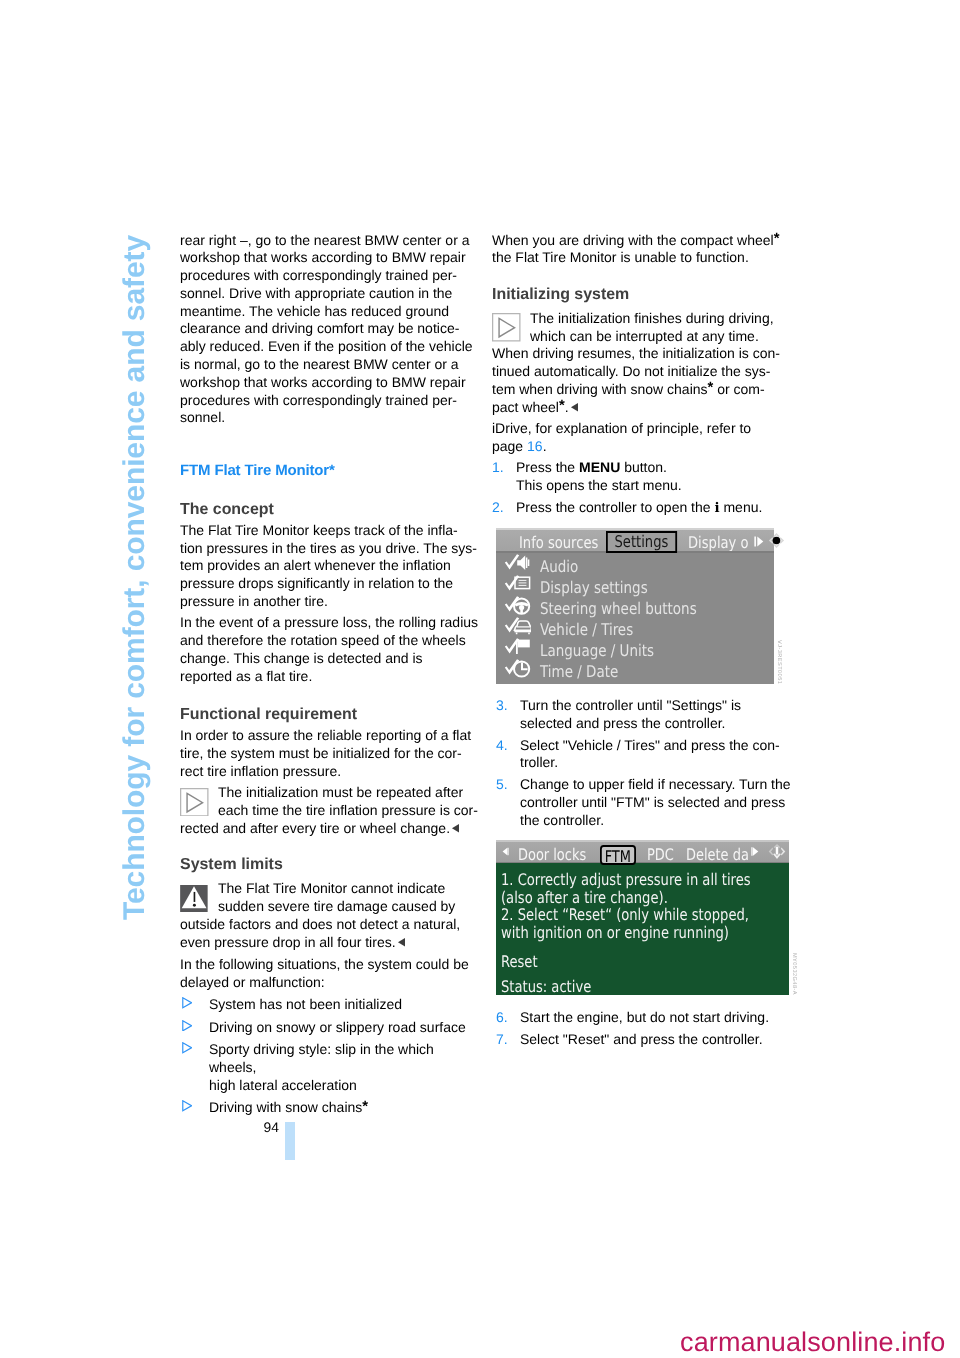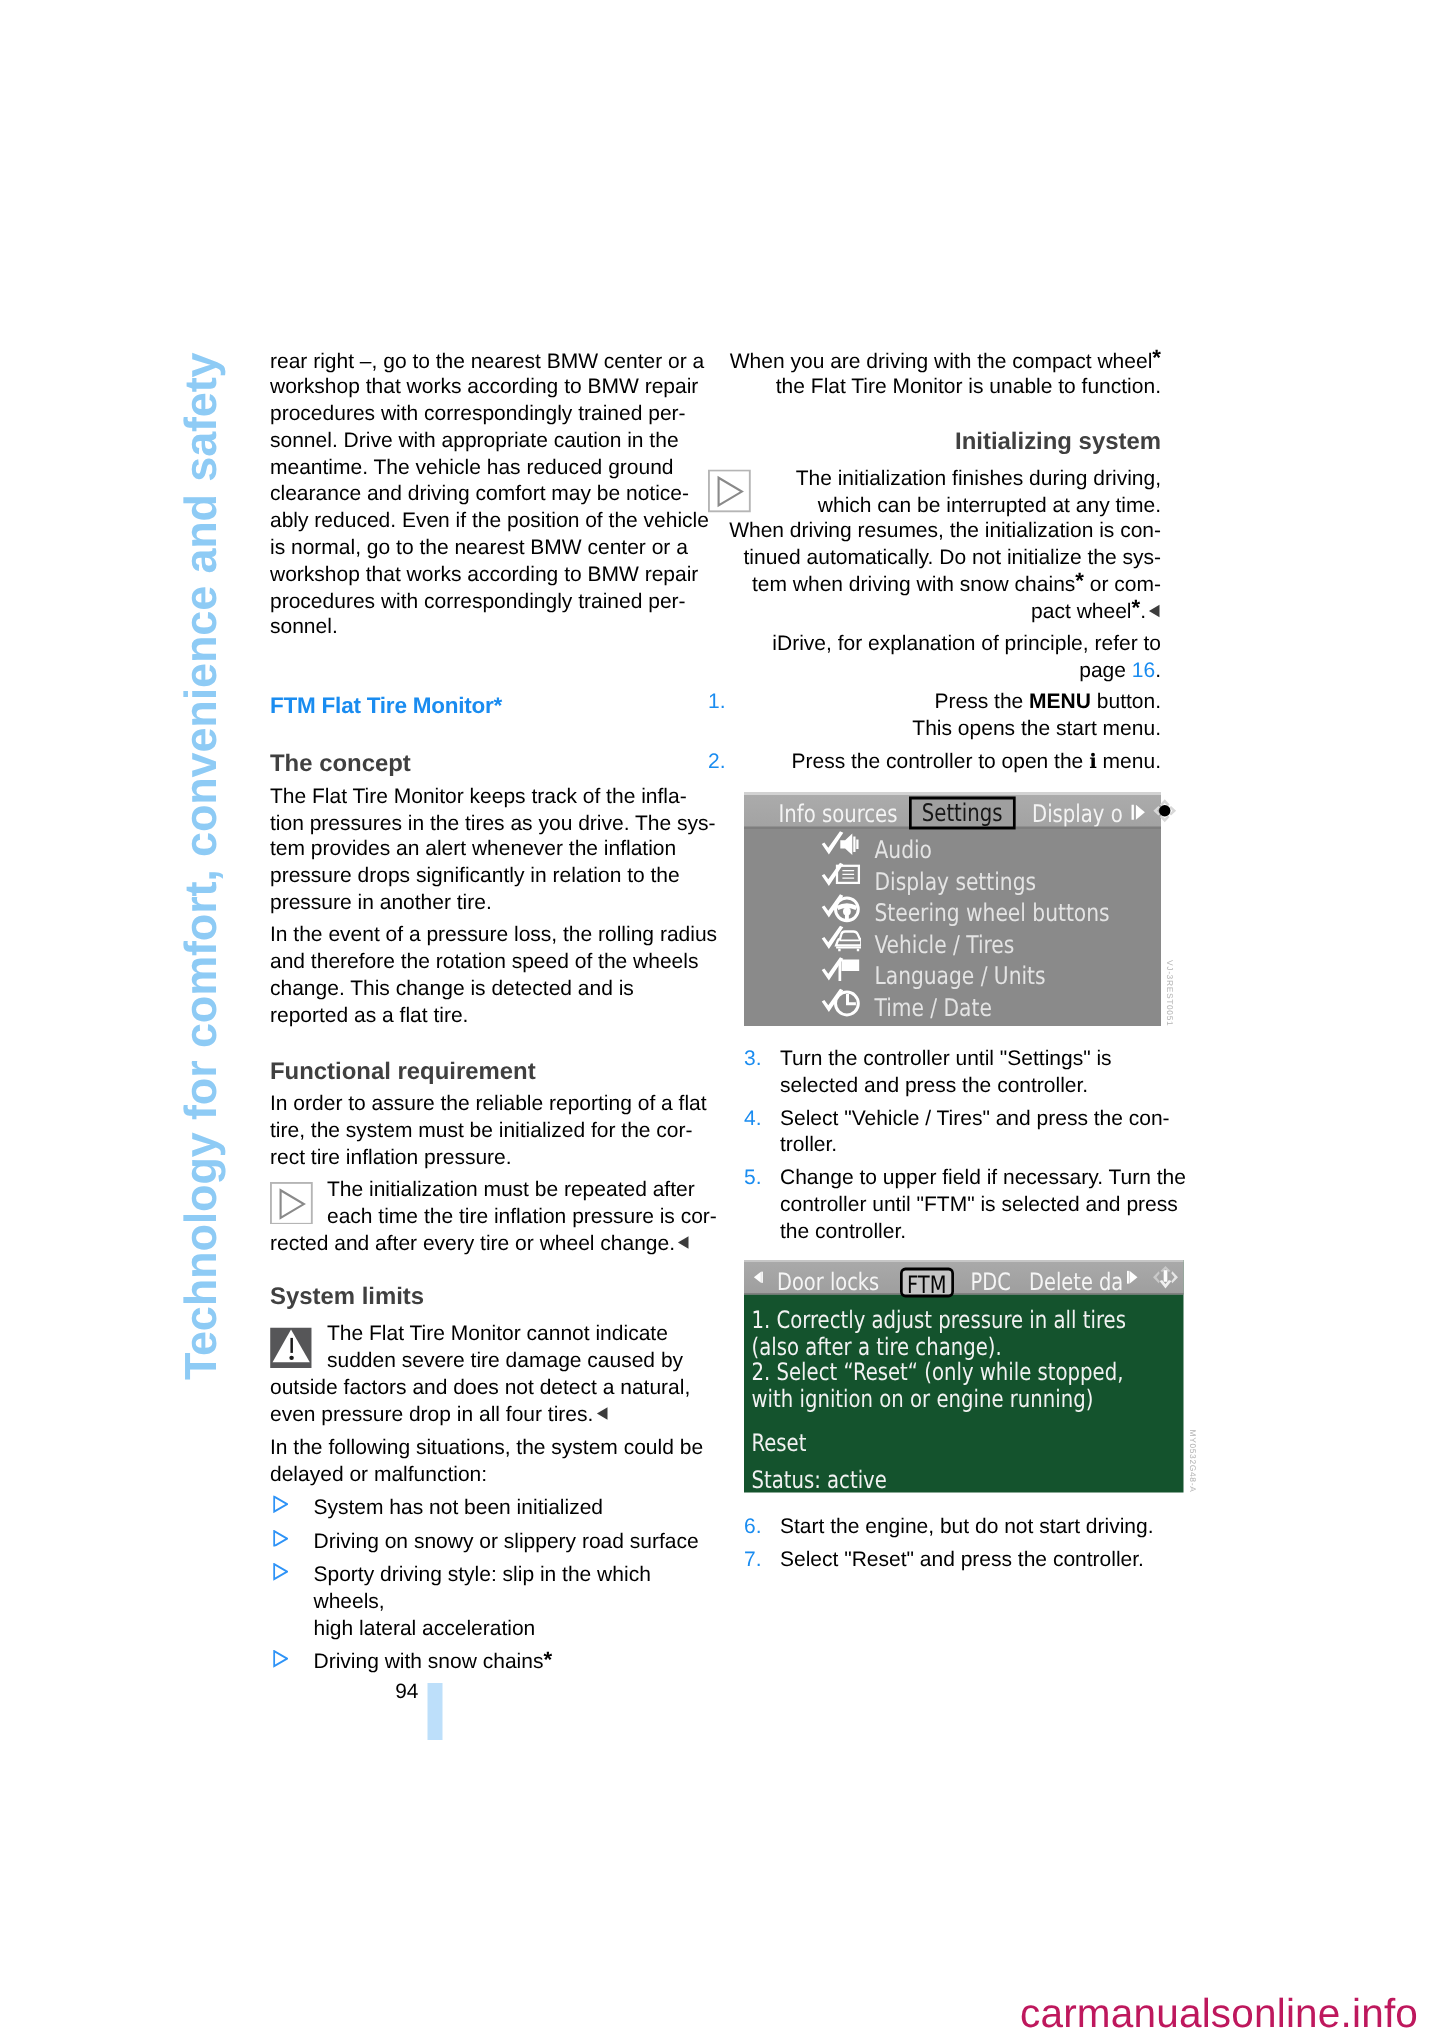--- a/index.html
+++ b/index.html
@@ -14,21 +14,21 @@
      transform-origin:0 0;transform:rotate(-90deg);
      white-space:nowrap;color:#8ecbf5;font-size:30px;font-weight:bold;
      letter-spacing:-0.1px;line-height:0;}
 
   
   .col{position:absolute;font-size:14px;line-height:17.78px;color:#000;
        white-space:normal;}
   .col p,.col .bl>span,.col .stp>span{white-space:pre-wrap;}
   .col .bl,.col .stp{white-space:normal;}
   .colL{left:180px;top:231.5px;width:302px;}
-  .colR{left:472px;top:231.5px;width:302px;text-align:right;}
+  .colR{left:492px;top:231.5px;width:302px;}
 
   p{margin:0;padding:0;}
   .gap{height:3.6px;}
   .gap-b{height:4.7px;}
   .gap-st{height:4.2px;}
   .gap-s{height:3px;}
 
   h1.main{color:#1a8cf0;font-size:15px;font-weight:bold;line-height:22px;
      margin:0;padding:0;letter-spacing:-0.15px;white-space:nowrap;}
   h2.sub{color:#404040;font-size:15.95px;font-weight:bold;line-height:18px;
@@ -77,21 +77,21 @@
   .id1-tab:nth-of-type(1){left:23px;}
   .id1-tab.sel{left:109.5px;top:2.5px;color:#161616;background:#9f9f9f;border:2px solid #000;
      height:18px;line-height:17px;padding:0 7.5px;box-sizing:content-box;z-index:3;
      transform:scaleX(0.90);transform-origin:left center;}
   .id1-tab:nth-of-type(3){left:192.2px;}
   .id1-arrow{position:absolute;left:257.8px;top:6.5px;width:10px;height:13px;}
   .id1-arrow svg{width:100%;height:100%;display:block;}
   .id1-ctrl{position:absolute;left:270.7px;top:3px;width:19px;height:19px;}
   .id1-ctrl svg{width:100%;height:100%;display:block;}
   .id1-list{position:absolute;left:0;top:24.5px;right:0;bottom:0;}
-  .id1-row{position:relative;height:21.1px;margin-left:43px;}
+  .id1-row{position:relative;height:21.1px;}
   .id1-ico{position:absolute;left:7.5px;top:0px;width:27px;height:21px;}
   .id1-ico svg{width:100%;height:100%;display:block;}
   .id1-lbl{position:absolute;left:44.4px;top:1.2px;line-height:26.5px;color:#e4e4e4;
      font-size:16.2px;font-family:"DejaVu Sans Condensed","DejaVu Sans",sans-serif;
      white-space:nowrap;transform:scaleX(0.925);transform-origin:left center;}
 
   
   .idrive2{background:#14532d;}
   .id2-bar{position:relative;height:23.3px;
      background:linear-gradient(to bottom,#c6c6c6 0,#c6c6c6 1.5px,#a9a9a9 1.5px,#9e9e9e 100%);}

